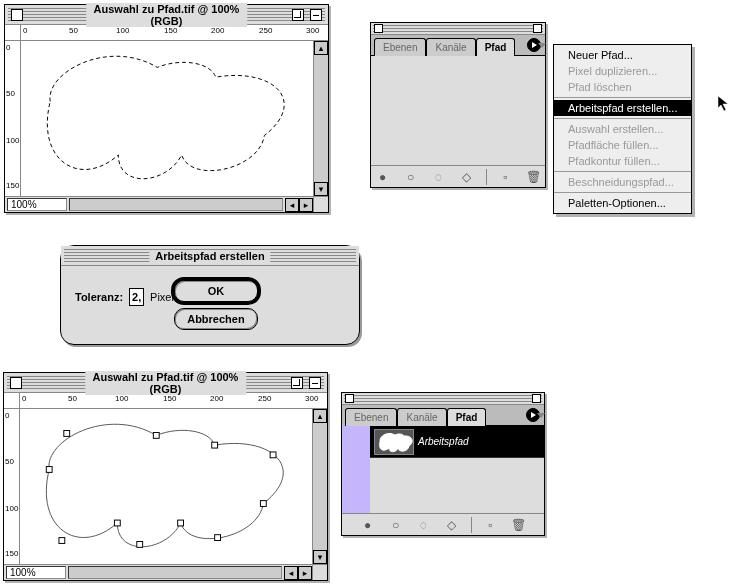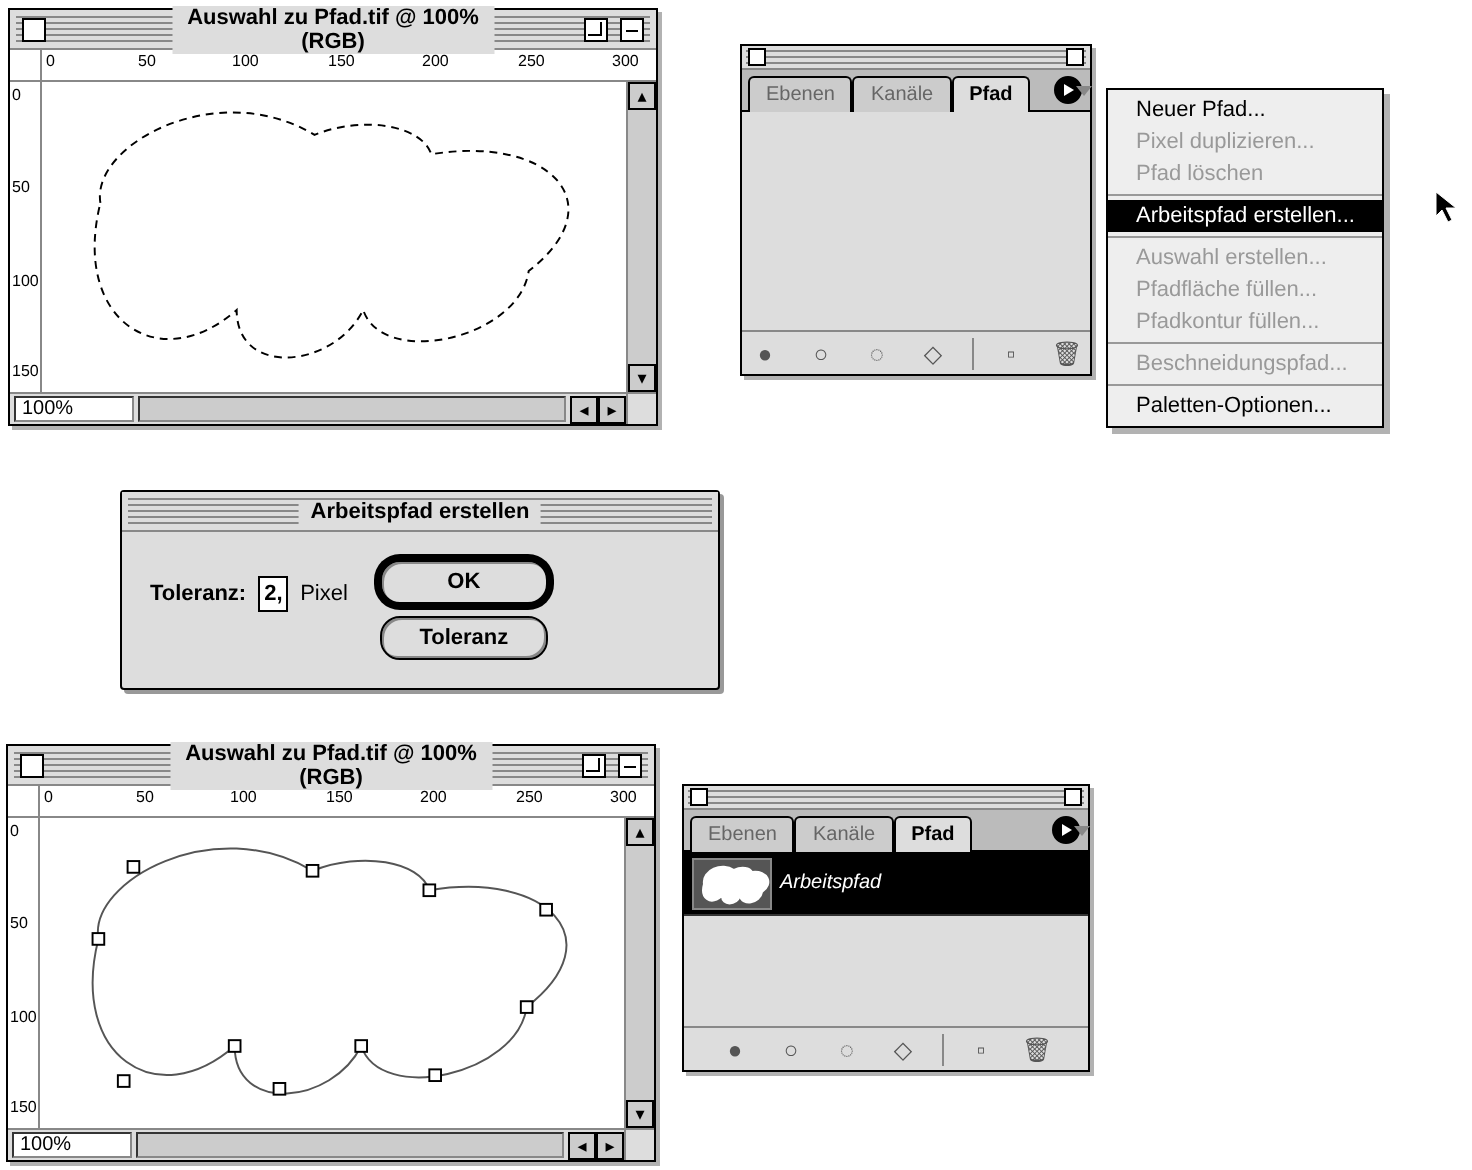--- a/index.html
+++ b/index.html
@@ -45,23 +45,23 @@
   
   
   .flyout { position: absolute; border: 1px solid #000; background: #eee; box-shadow: 3px 3px 0 rgba(0,0,0,0.3); padding: 2px 0;}
   .flyout .item { padding: 2px 14px; font-size: 11px; white-space: nowrap; }
   .flyout .item.disabled { color: #999; }
   .flyout .item.selected { background: #000; color: #fff; position:relative;}
   .flyout .item.selected::after{content:"";position:absolute;right:4px;top:5px;width:8px;height:8px;}
   .flyout hr { border: none; border-top: 1px solid #999; margin: 2px 0; }
   
   
-  .dialog { position: absolute; border: 1px solid #000; background: #ddd; box-shadow: 2px 2px 0 rgba(0,0,0,0.4); border-radius: 2px;}
+  .dialog { position: absolute; border: 1px solid #000; background: #ddd; box-shadow: 2px 2px 0 rgba(0,0,0,0.4); border-radius: 14px;}
   .dialog .titlebar{height:20px;}
-  .dialog .dlg-body { padding: 14px 14px; display: flex; align-items: flex-start; gap: 16px;}
+  .dialog .dlg-body { padding: 14px 14px; display: flex; align-items: flex-start; }
   .dlg-body .fields{display:flex;align-items:center;gap:6px;padding-top:8px;}
   .dlg-body .fields label{font-weight:bold;font-size:11px;}
   .dlg-body .fields input{width:15px;height:18px;border:1px solid #000;background:#fff;font-weight:bold;text-align:left;padding:0 2px;font-family:inherit;font-size:11px;}
   .dlg-buttons{display:flex;flex-direction:column;gap:6px;}
   .btn { min-width:84px; height:22px; border:1px solid #000; border-radius:10px; background:#ddd; font-weight:bold; font-size:11px; box-shadow:1px 1px 0 #888 inset, -1px -1px 0 #888 inset;cursor:pointer;}
   .btn.default{box-shadow:0 0 0 3px #000, 1px 1px 0 #888 inset;}
   
   .path-row{display:flex;align-items:center;height:32px;background:#000;color:#fff;border-bottom:1px solid #333;}
   .path-thumb{width:40px;height:26px;background:#555;margin:0 4px;border:1px solid #888;position:relative;}
   .path-row .name{font-style:italic;font-size:10px;}
@@ -168,21 +168,21 @@
     <div class="title">Arbeitspfad erstellen</div>
   </div>
   <div class="dlg-body">
     <div class="fields">
       <label>Toleranz:</label>
       <input type="text" value="2,0" style="">
       <span>Pixel</span>
     </div>
     <div class="dlg-buttons">
       <button class="btn default">OK</button>
-      <button class="btn">Toleranz</button>
+      <button class="btn">Abbrechen</button>
     </div>
   </div>
 </div>
 
 <div class="docwin" style="left:3px;top:372px;width:325px;">
   <div class="titlebar">
     <div class="stripes"></div>
     <div class="closebox"></div>
     <div class="title">Auswahl zu Pfad.tif @ 100% (RGB)</div>
     <div style="flex:1"></div>
@@ -248,21 +248,21 @@
     <div class="collapsebox"></div>
   </div>
   <div class="tabs">
     <div class="tab">Ebenen</div>
     <div class="tab">Kanäle</div>
     <div class="tab active">Pfad</div>
     <div class="menu-arrow">
         <div class="tri"></div>
       </div>
   </div>
-  <div class="pal-content" style="min-height:88px;border-top:1px solid #000;">
+  <div class="pal-content" style="min-height:88px;border-top:1px solid #000;margin-left:28px;">
     <div class="path-row">
       <div class="path-thumb">
         <svg width="40" height="26" viewBox="0 0 40 26">
             <path d="M5 12 C4 5,14 1,20 5 C24 3,28 4,29 6 C37 5,40 12,34 16 C33 22,24 23,23 18 C21 23,14 23,14 18 C8 23,3 19,5 12 Z" fill="#fff" stroke="#fff"></path>
           </svg>
       </div>
       <span class="name">Arbeitspfad</span>
     </div>
   </div>
   <div class="pal-footer">

